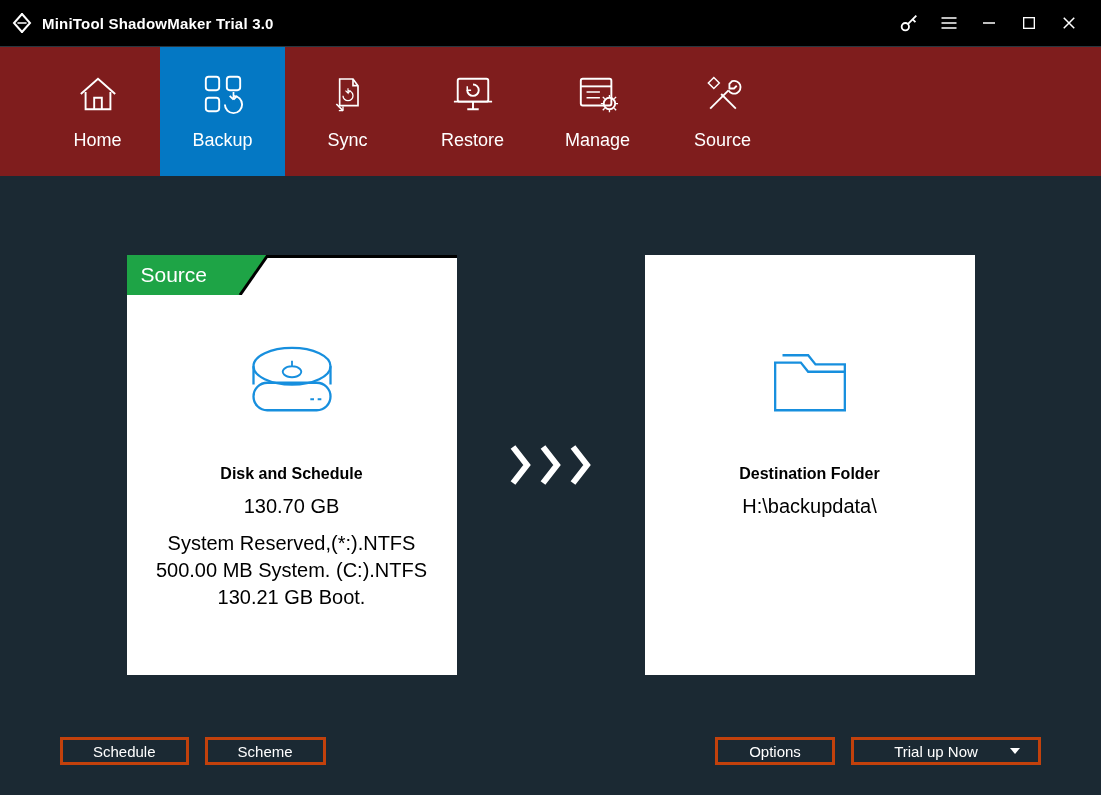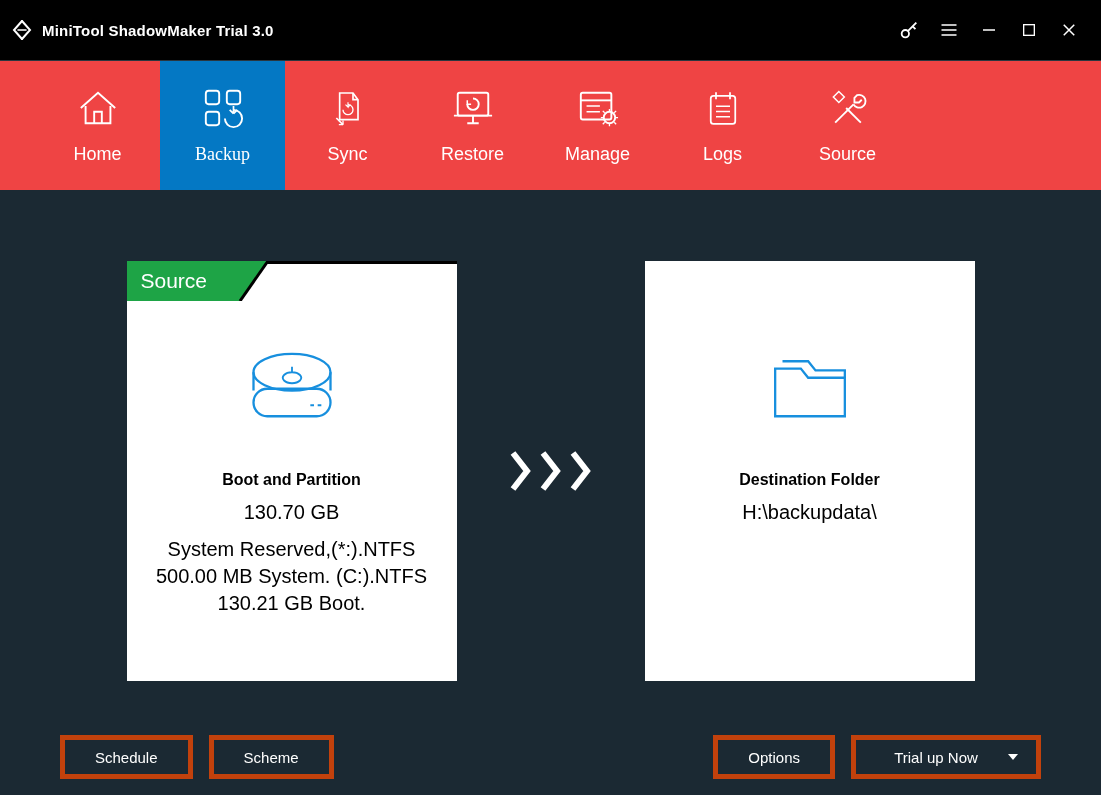--- a/index.html
+++ b/index.html
@@ -4,46 +4,46 @@
 <style>
   * { box-sizing: border-box; margin: 0; padding: 0; }
   body {
     width: 1101px; height: 795px;
     background: #1b2933;
     font-family: "Segoe UI", Arial, sans-serif;
     color: #fff; overflow: hidden;
   }
   
   .titlebar {
-    height: 60px;
+    height: 46px;
     background: #000;
     display: flex; align-items: center;
     padding: 0 12px 0 10px;
   }
   .titlebar .logo { width: 24px; height: 24px; margin-right: 8px; }
   .titlebar .title { font-size: 15px; font-weight: 600; letter-spacing: .2px; }
   .titlebar .spacer { flex: 1; }
   .winctl { width: 40px; height: 46px; display:flex; align-items:center; justify-content:center; }
   .winctl svg { stroke:#fff; }
   
   .nav {
     height: 130px;
-    background: #ef4444;
+    background: #7f1d1d;
     display: flex;
     border-top: 1px solid #29363f;
   }
   .nav-item {
     flex: 0 0 125px;
     display:flex; flex-direction:column;
     align-items:center; justify-content:center;
     gap: 14px;
     color:#fff;
   }
   .nav-item:first-child { margin-left: 35px; }
-  .nav-item.active { background:#0478c4;font-family:Liberation Serif, serif; }
+  .nav-item.active { background:#0478c4; }
   .nav-label { font-size: 18px; }
   .nav-icon { width: 46px; height: 44px; display:flex; align-items:center; justify-content:center; }
   
   .content {
     padding: 57px 60px 30px 60px;
     display:flex; flex-direction:column;
     height: calc(795px - 46px - 130px);
   }
   .panels {
     display:flex; align-items:center; justify-content:center;
@@ -75,22 +75,22 @@
   .card .line { font-size: 20px; margin-top: 10px; text-align:center; padding: 0 18px; line-height:1.35; }
   .chevrons { display:flex; gap:2px; }
   .chevrons svg { width: 28px; height: 44px; }
   
   .bottom {
     display:flex; gap: 16px;
     margin-top: 40px;
   }
   .bottom .spacer { flex:1; }
   .btn {
-    height: 44px;
-    border:5px solid #c2410c;
+    height: 28px;
+    border:3px solid #c2410c;
     background: transparent;
     color:#fff; font-size:15px;
     padding: 0 30px;
     display:flex; align-items:center; justify-content:center;
     min-width: 120px;
     cursor:pointer;
   }
   .btn.primary { min-width: 190px; position:relative; padding-right:50px; }
   .btn.primary .caret {
     position:absolute; right:18px; top:50%; transform:translateY(-50%);
@@ -192,30 +192,20 @@
     <span class="nav-icon">
       <svg viewBox="0 0 48 44" width="46" height="42" fill="none" stroke="#fff" stroke-width="2">
         <rect x="6" y="6" width="32" height="28" rx="2"></rect>
           <path d="M6 14 h32"></path>
         <path d="M12 20 h14 M12 26 h14" stroke-width="1.6"></path>
         <circle cx="36" cy="32" r="6"></circle>
           <path d="M36 26 v-3 M36 41 v-3 M30 32 h-3 M45 32 h-3 M31 27 l-2 -2 M41 27 l2 -2 M31 37 l-2 2 M41 37 l2 2" stroke-width="1.4"></path>
       </svg>
     </span>
     <span class="nav-label">Manage</span>
-  </div>
-  <div class="nav-item">
-    <span class="nav-icon">
-      <svg viewBox="0 0 48 44" width="42" height="42" fill="none" stroke="#fff" stroke-width="2">
-        <rect x="10" y="8" width="28" height="32" rx="3"></rect>
-          <path d="M16 4 v8 M32 4 v8"></path>
-        <path d="M16 20 h16 M16 26 h16 M16 32 h16" stroke-width="1.6"></path>
-      </svg>
-    </span>
-    <span class="nav-label">Logs</span>
   </div>
   <div class="nav-item">
     <span class="nav-icon">
       <svg viewBox="0 0 48 44" width="44" height="42" fill="none" stroke="#fff" stroke-width="2">
         <path d="M10 38 L30 18"></path>
           <path d="M30 18 a7 7 0 1 0 4 -10 l-3 3 l0 5 l5 0 l3 -3"></path>
         <path d="M38 38 L22 22"></path>
           <path d="M8 10 l6 -6 l6 6 l-6 6 z" stroke-width="1.6"></path>
       </svg>
     </span>
@@ -235,21 +225,21 @@
           </svg>
         <div class="card-tab-rest"></div>
       </div>
       <svg class="big-icon" viewBox="0 0 120 90" fill="none" stroke="#178fde" stroke-width="2.5">
         <rect x="18" y="48" width="84" height="30" rx="15"></rect>
         <ellipse cx="60" cy="30" rx="42" ry="20"></ellipse>
         <path d="M18 30 v20 M102 30 v20"></path>
         <path d="M60 30 a10 6 0 1 0 0.01 0 M60 30 v-6" stroke-width="2"></path>
         <path d="M80 66 h4 M88 66 h4 M96 66 h0" stroke-width="2"></path>
       </svg>
-      <h3>Boot and Partition</h3>
+      <h3>Disk and Schedule</h3>
       <div class="line">130.70 GB</div>
       <div class="line">System Reserved,(*:).NTFS 500.00 MB System. (C:).NTFS 130.21 GB Boot.</div>
     </div>
 
     <div class="chevrons">
       <svg viewBox="0 0 20 44">
           <path d="M2 4 L16 22 L2 40" fill="none" stroke="#fff" stroke-width="6"></path>
         </svg>
       <svg viewBox="0 0 20 44">
           <path d="M2 4 L16 22 L2 40" fill="none" stroke="#fff" stroke-width="6"></path>

